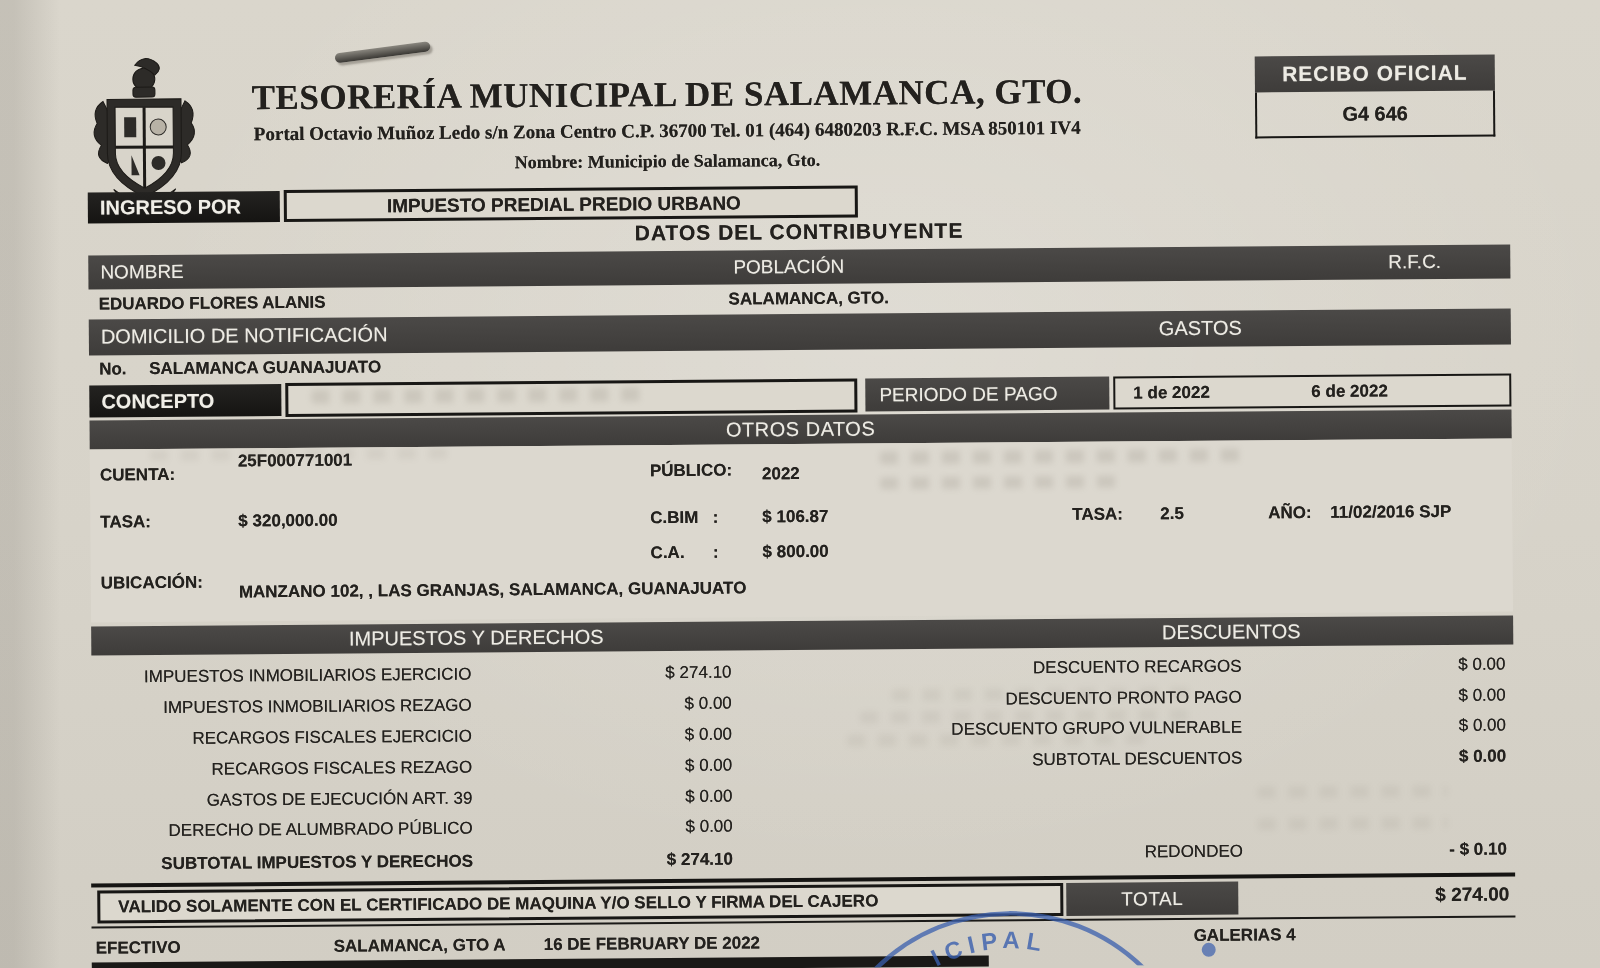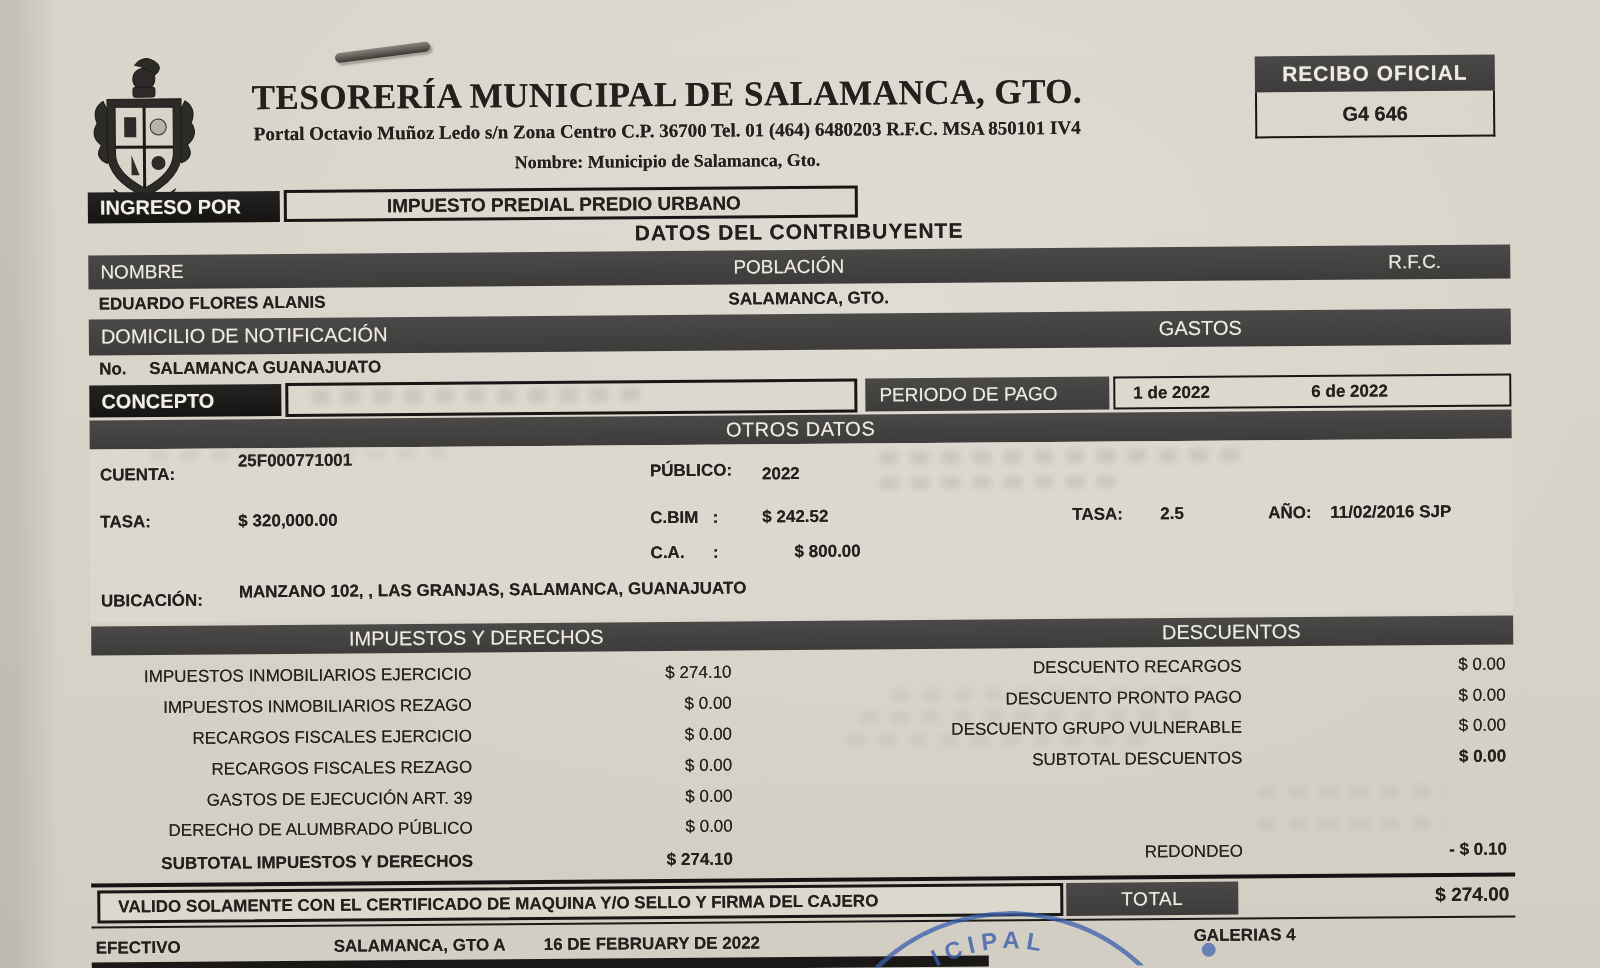--- a/index.html
+++ b/index.html
@@ -105,30 +105,30 @@
 
     <div class="abs" style="left:90px;top:444px;width:1422px;height:173px;background:#dcd8cf;">
       <span class="abs ink t17 b" style="left:10px;top:16px;">CUENTA:</span>
       <span class="abs ink t17 b" style="left:148px;top:3px;">25F000771001</span>
       <span class="abs ink t17 b" style="left:560px;top:16px;">PÚBLICO:</span>
       <span class="abs ink t17 b" style="left:672px;top:20px;">2022</span>
 
       <span class="abs ink t17 b" style="left:10px;top:63px;">TASA:</span>
       <span class="abs ink t17 b" style="left:148px;top:63px;">$ 320,000.00</span>
       <span class="abs ink t17 b pre" style="left:560px;top:63px;">C.BIM   :</span>
-      <span class="abs ink t17 b" style="left:672px;top:63px;">$ 242.52</span>
+      <span class="abs ink t17 b" style="left:672px;top:63px;">$ 106.87</span>
       <span class="abs ink t17 b" style="left:982px;top:63px;">TASA:</span>
       <span class="abs ink t17 b" style="left:1070px;top:63px;">2.5</span>
       <span class="abs ink t17 b" style="left:1178px;top:63px;">AÑO:</span>
       <span class="abs ink t17 b" style="left:1240px;top:63px;">11/02/2016 SJP</span>
 
       <span class="abs ink t17 b pre" style="left:560px;top:98px;">C.A.      :</span>
-      <span class="abs ink t17 b" style="left:672px;top:98px;margin-left:32px;">$ 800.00</span>
-
-      <span class="abs ink t17 b" style="left:10px;top:142px;">UBICACIÓN:</span>
+      <span class="abs ink t17 b" style="left:672px;top:98px;">$ 800.00</span>
+
+      <span class="abs ink t17 b" style="left:10px;top:124px;">UBICACIÓN:</span>
       <span class="abs ink t17 b" style="left:148px;top:134px;">MANZANO 102, , LAS GRANJAS, SALAMANCA, GUANAJUATO</span>
     </div>
 
     <div class="abs bar" style="left:90px;top:621px;width:1422px;height:29px;">
       <span class="abs t20" style="left:0;top:3px;width:770px;text-align:center;">IMPUESTOS Y DERECHOS</span>
       <span class="abs t20" style="left:950px;top:3px;width:380px;text-align:center;">DESCUENTOS</span>
     </div>
 
     <div class="row-line" style="left:90px;top:662px;width:730px;">
       <span class="lbl ink t17">IMPUESTOS INMOBILIARIOS EJERCICIO</span>

